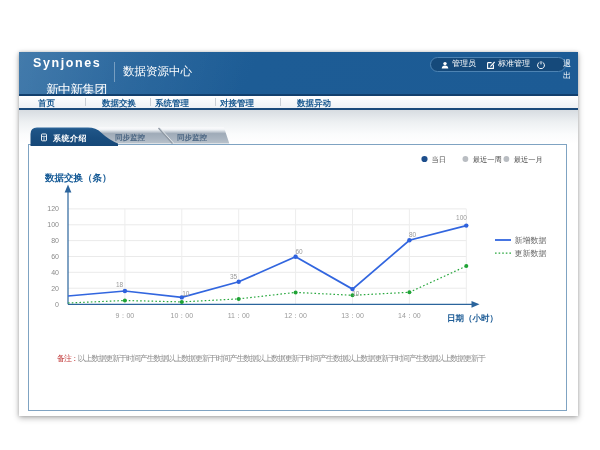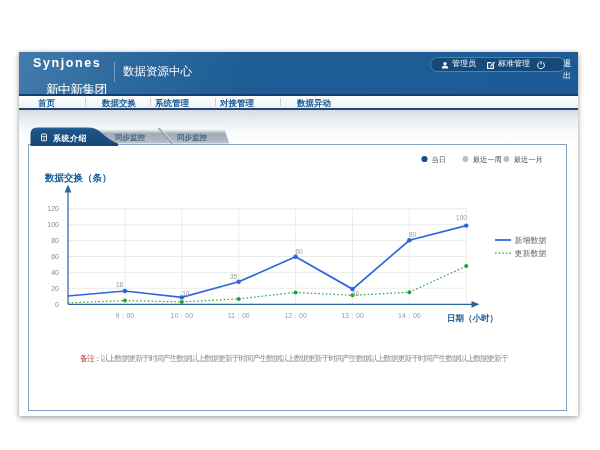--- a/index.html
+++ b/index.html
@@ -26,21 +26,21 @@
 .navsep{position:absolute;top:2px;width:1px;height:8px;background:#c9ced4;}
 #line2{position:absolute;left:0;top:56px;width:559px;height:2px;background:#1b4a7a;}
 #strip{position:absolute;left:0;top:58px;width:559px;height:34px;
   background:linear-gradient(#d7dce1 0%,#edf0f2 35%,#fafbfc 70%,#ffffff 100%);}
 
 #panel{position:absolute;left:9px;top:91.5px;width:539px;height:267px;background:#fff;
   border:1px solid #7fa3c2;}
 
 #tabs{position:absolute;left:9px;top:74px;width:221px;height:21px;}
 #chart{position:absolute;left:9px;top:91.5px;width:539px;height:267px;}
-#note{position:absolute;left:38px;top:301px;font-size:8px;color:#8c8c8c;letter-spacing:-1.1px;white-space:nowrap;margin-left:23px;}
+#note{position:absolute;left:38px;top:301px;font-size:8px;color:#8c8c8c;letter-spacing:-1.1px;white-space:nowrap;}
 #note b{color:#c23b3b;font-weight:normal;}
 </style>
 </head>
 <body>
 <div id="app">
   <div id="hdr">
       <div style="position:absolute;left:0;top:0;width:300px;height:42px;background:linear-gradient(105deg,rgba(255,255,255,0.10) 0%,rgba(255,255,255,0.04) 40%,rgba(255,255,255,0) 75%);"></div>
     <div id="logo-en">Synjones</div>
     <div id="logo-cn">新中新集团</div>
     <div id="hdiv"></div>

